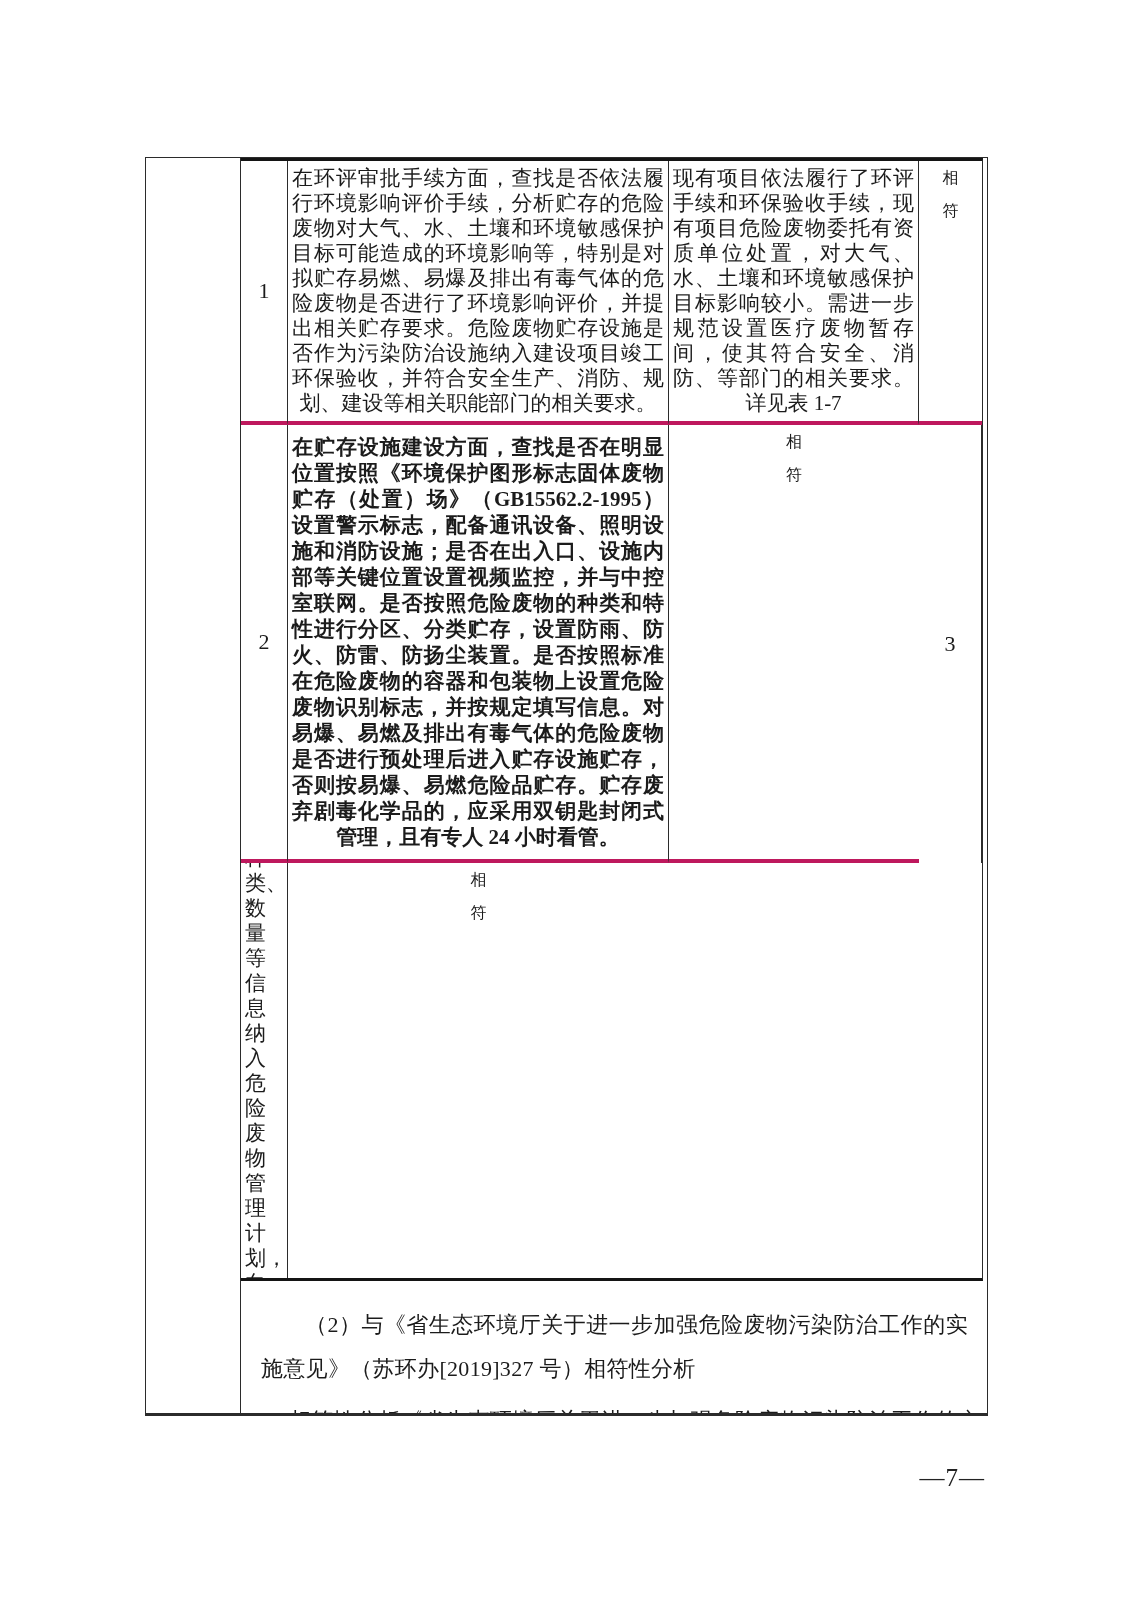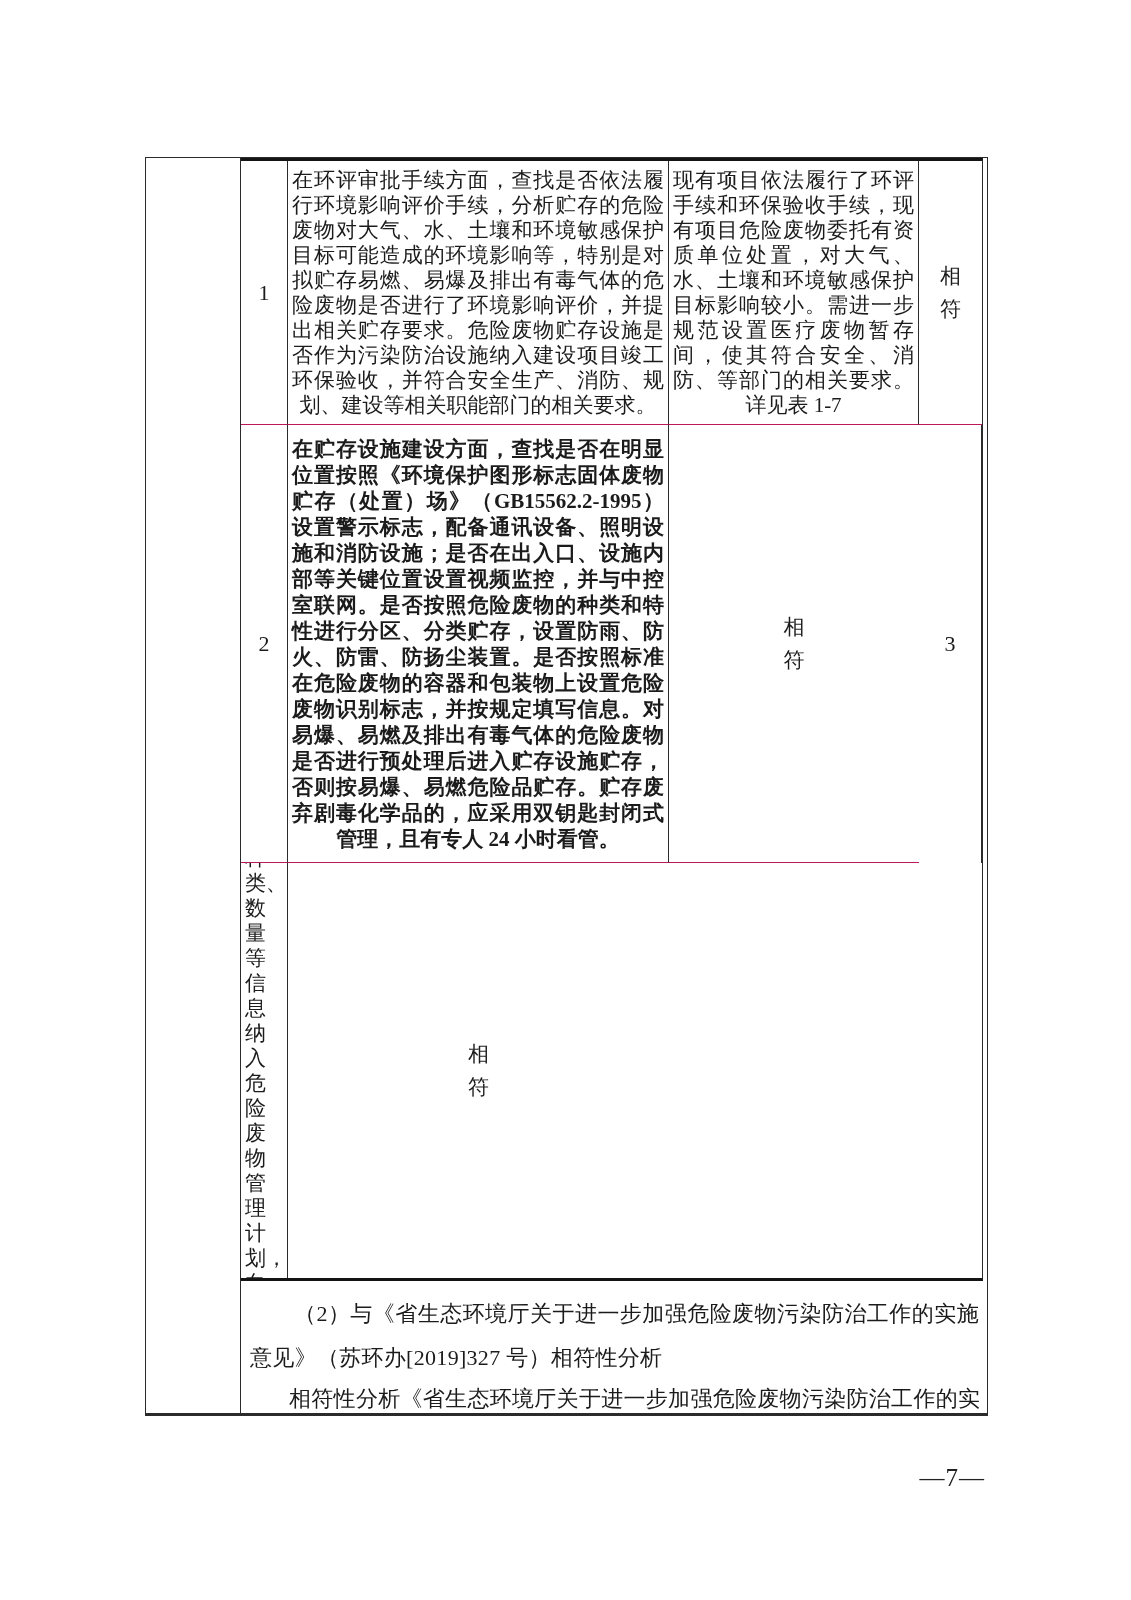--- a/index.html
+++ b/index.html
@@ -23,36 +23,36 @@
   
   .inner-table{
     border-top:3px solid #141414;border-bottom:3px solid #141414;
     border-right:1px solid #2b2b2b;margin-right:4px;
     display:grid;
     grid-template-columns:47px 381px 250px 1fr;
     grid-template-rows:264px 438px 415px;
   }
   .cell{box-sizing:border-box;min-width:0;overflow:hidden;}
   .br{border-right:1px solid #2b2b2b;}
-  .bb{border-bottom:1px solid #be185d;}
+  .bb{border-bottom:4px solid #be185d;}
 
   .c-num{display:flex;align-items:center;justify-content:center;
     font-size:22px;}
   .c-req,.c-ana{
     font-size:21px;line-height:25px;
     display:flex;align-items:center;padding:3px 4px;
   }
   .c-req.r2{line-height:26px;font-weight:bold;}
   .txt{width:100%;text-align:justify;text-align-last:center;text-justify:inter-character;}
-  .c-conf{display:flex;align-items:center;justify-content:center;font-size:21px;}
+  .c-conf{display:flex;justify-content:center;font-size:16px;}
   .conf-txt{display:inline-block;width:21px;line-height:33px;text-align:center;}
 
   
   .paras{padding:6px 3px 0 4px;font-size:22px;letter-spacing:.3px;}
-  .p1{margin:5px;text-indent:2em;line-height:44px;text-align:justify;}
+  .p1{margin:16px;text-indent:2em;line-height:44px;text-align:justify;}
   .p2{margin:3px 0 0 0;text-indent:2em;line-height:28px;}
 
   .page-num{
     position:absolute;right:146px;top:1464px;font-size:25px;color:#222;
     letter-spacing:1px;white-space:nowrap;
   }
 </style>
 </head>
 <body>
 

